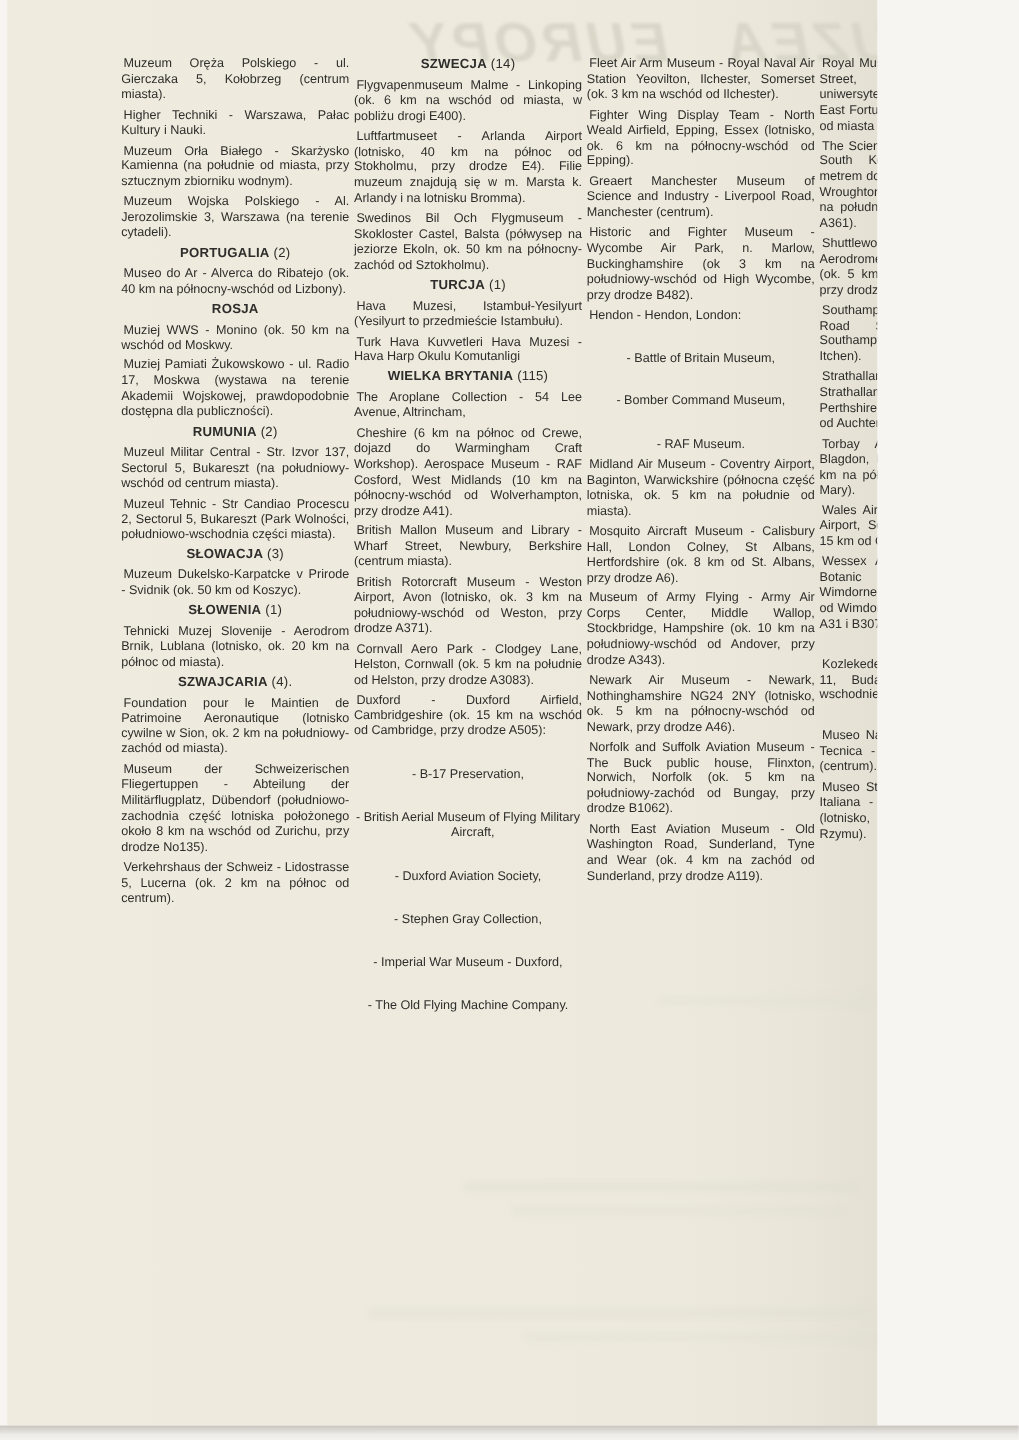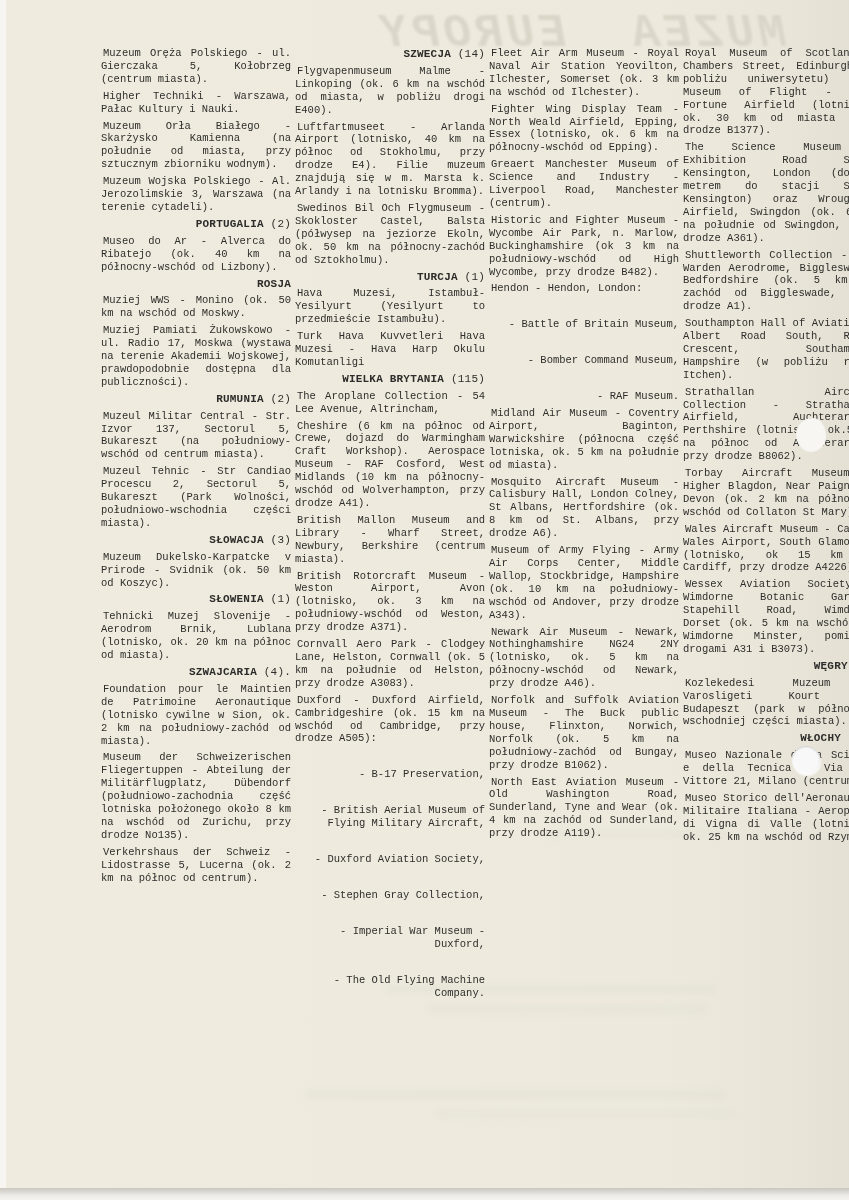--- a/index.html
+++ b/index.html
@@ -2,25 +2,24 @@
 <html><head>
 <meta charset="utf-8">
 <style>
   html,body{margin:0;padding:0;}
   body{
     width:849px;height:1200px;overflow:hidden;position:relative;
     background:#f6f5f2;
     font-family:"Liberation Sans","DejaVu Sans",sans-serif;
   }
   .page{
-    position:absolute;left:6px;top:0;width:843px;height:1188px;
+    position:absolute;left:6px;top:0;width:725px;height:1188px;
     background:#edeade;
     background:linear-gradient(90deg,#efecdf 0%,#edeadd 78%,#e9e6d9 92%,#e4e1d4 100%);
     overflow:hidden;
-    font-family:Liberation Mono, monospace;
   }
   .page-bottom-edge{
     position:absolute;left:0;top:1188px;width:849px;height:12px;
     background:linear-gradient(180deg,#c9c6bf 0%,#eceae6 60%,#f4f3f0 100%);
   }
   
   .ghost-title{
     position:absolute;top:8px;left:180px;width:600px;
     transform:scaleX(-1);
     font-size:46px;font-weight:bold;font-style:italic;
@@ -38,25 +37,25 @@
   .col{
     position:absolute;top:47px;
     color:#2f2d2b;
     font-size:10.5px;line-height:12.9px;
     text-align:justify;
   }
   .col p{margin:0 0 4px 0;}
   .col .entry{text-indent:2px;}
   .col .header{
     font-weight:bold;font-size:11px;letter-spacing:.2px;
-    text-align:right;margin-top:1px;
+    text-align:center;margin-top:1px;
   }
   .col .header .count{font-weight:normal;}
   .col .list{
-    text-align:right;padding-left:8px;text-indent:-8px;margin-bottom:4px;margin-top:23px;
+    text-align:center;padding-left:8px;text-indent:-8px;margin-bottom:4px;margin-top:23px;
   }
   #col1{left:95px;width:190px;}
   #col2{left:289px;width:190px;}
   #col3{left:483px;width:190px;}
   #col4{left:677px;width:192px;}
   
   .hole-punch{
     position:absolute;left:786px;top:746px;width:28px;height:28px;
     border-radius:50%;
     background:#f8f8f8;

